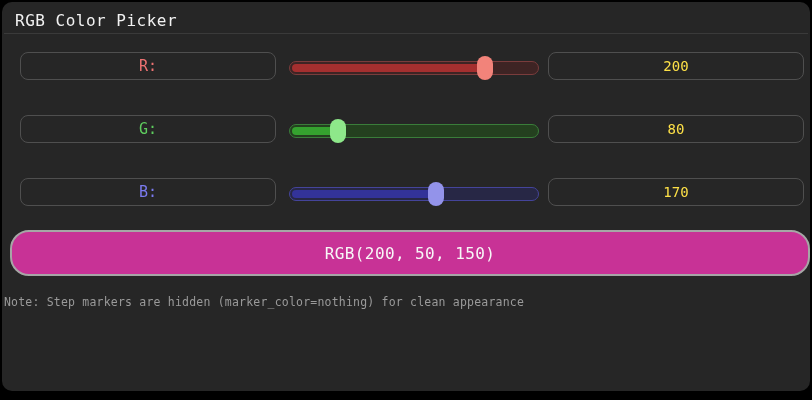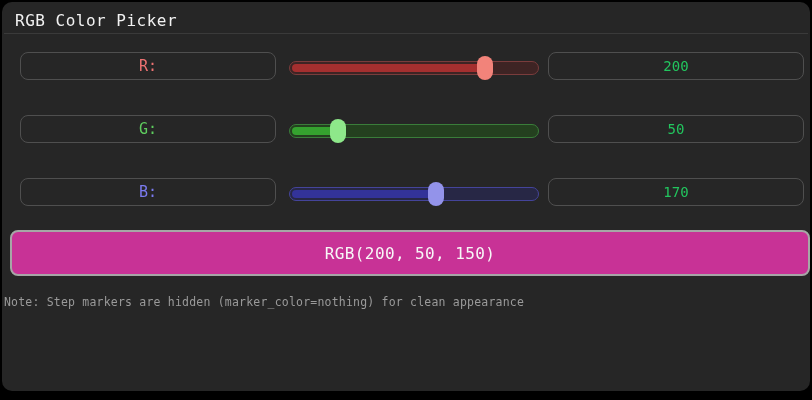--- a/index.html
+++ b/index.html
@@ -45,21 +45,21 @@
     color: var(--label-color, #ddd);
   }
   .value-box {
     position: absolute;
     left: 542px; top: 0;
     width: 256px; height: 28px;
     border: 1px solid #4f4f4f;
     border-radius: 8px;
     display: flex; align-items: center; justify-content: center;
     font-size: 14px;
-    color: #22c55e;
+    color: #fde047;
   }
   .slider {
     position: absolute;
     left: 281px; top: 0;
     width: 250px; height: 28px;
   }
   .track {
     position: absolute;
     left: 0; top: 7px;
     width: 250px; height: 14px;
@@ -81,21 +81,21 @@
     left: calc(var(--pct, 50%) - 8px);
     width: 16px; height: 24px;
     border-radius: 8px;
     background: var(--handle-color, #ccc);
   }
   .swatch {
     position: absolute;
     left: 6px; top: 226px;
     width: 800px; height: 46px;
     border: 2px solid #a6a6a6;
-    border-radius: 8px;
+    border-radius: 19px;
     display: flex; align-items: center; justify-content: center;
     font-size: 16px;
     letter-spacing: 0.4px;
     color: #f7f7f7;
   }
   .note {
     position: absolute;
     left: 0; top: 291px;
     width: 100%;
     text-align: left;
@@ -132,21 +132,21 @@
     <div class="label-box">
       <span>G:</span>
     </div>
     <div class="slider">
       <div class="track">
         <div class="fill"></div>
       </div>
       <div class="handle"></div>
     </div>
     <div class="value-box">
-      <span>50</span>
+      <span>80</span>
     </div>
   </div>
 
   <div class="row row-b" style="--pct: 58.82352941176471%; --label-color: #7b7bf0; --fill-color: #333399; --handle-color: #9393ea; --track-color: #272745; --track-border: #44449a;">
     <div class="label-box">
       <span>B:</span>
     </div>
     <div class="slider">
       <div class="track">
         <div class="fill"></div>

